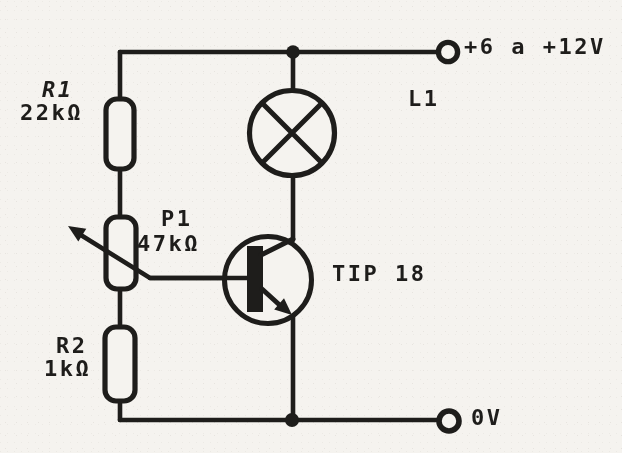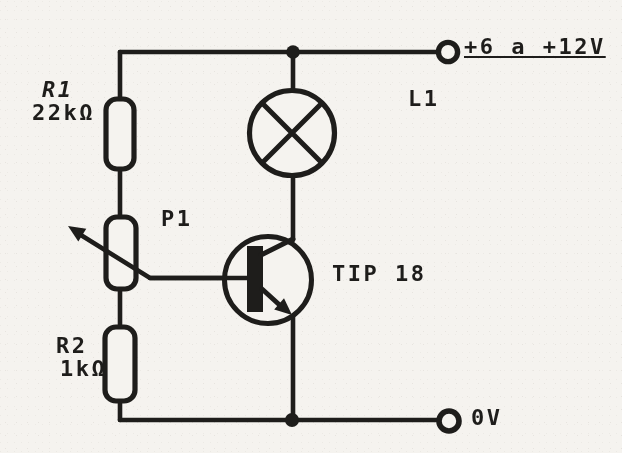--- a/index.html
+++ b/index.html
@@ -64,27 +64,28 @@
     </g>
 
     <circle cx="293" cy="52" r="6.8" fill="#1e1d1b"></circle>
     <circle cx="292" cy="420" r="7" fill="#1e1d1b"></circle>
 
     <circle cx="448" cy="52" r="9.6" fill="#f5f3ef" stroke="#1e1d1b" stroke-width="5.4"></circle>
     <circle cx="449" cy="421" r="10" fill="#f5f3ef" stroke="#1e1d1b" stroke-width="5.6"></circle>
   </svg>
 
   <div class="lbl" style="left:42px;top:79px;font-style:italic;">R1</div>
-  <div class="lbl" style="left:32px;top:102px;">22kΩ</div>
+  <div class="lbl" style="left:20px;top:102px;">22kΩ</div>
 
   <div class="lbl" style="left:161px;top:208px;">P1</div>
+  <div class="lbl" style="left:137px;top:233px;">47kΩ</div>
 
   <div class="lbl" style="left:56px;top:335px;text-align:center;">R2</div>
-  <div class="lbl" style="left:60px;top:358px;text-align:right;">1kΩ</div>
+  <div class="lbl" style="left:44px;top:358px;text-align:right;">1kΩ</div>
 
   <div class="lbl" style="left:408px;top:88px;">L1</div>
 
   <div class="lbl" style="left:332px;top:263px;">TIP 18</div>
 
-  <div class="lbl" style="left:464px;top:36px;text-decoration:underline;">+6 a +12V</div>
+  <div class="lbl" style="left:464px;top:36px;">+6 a +12V</div>
   <div class="lbl" style="left:471px;top:407px;text-align:right;">0V</div>
 
 </div>
 
 </body></html>

